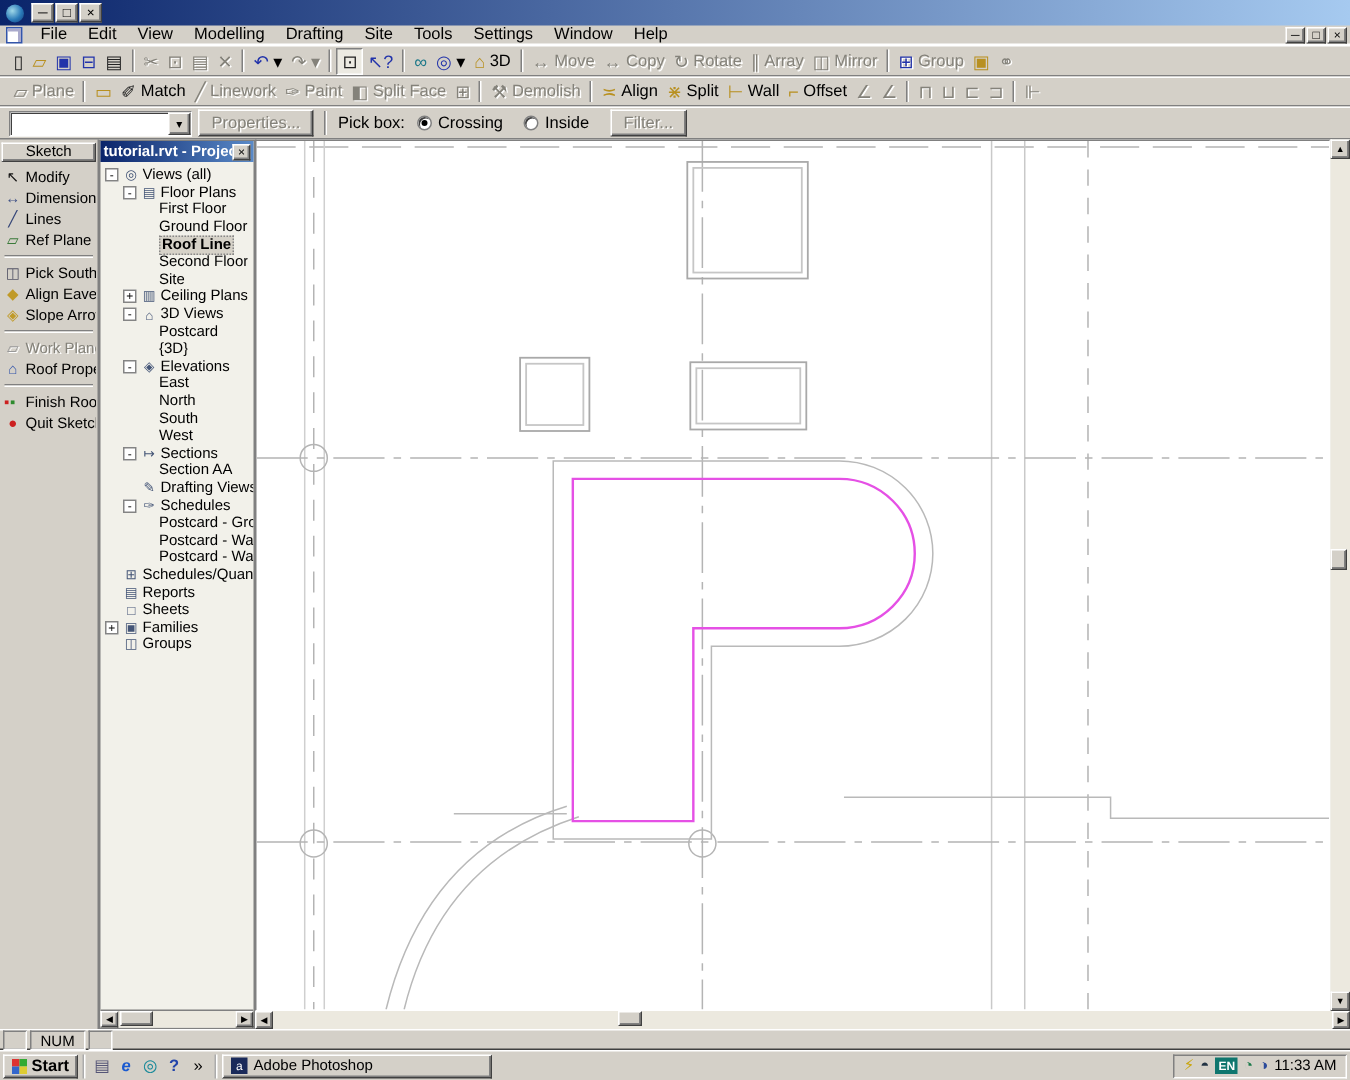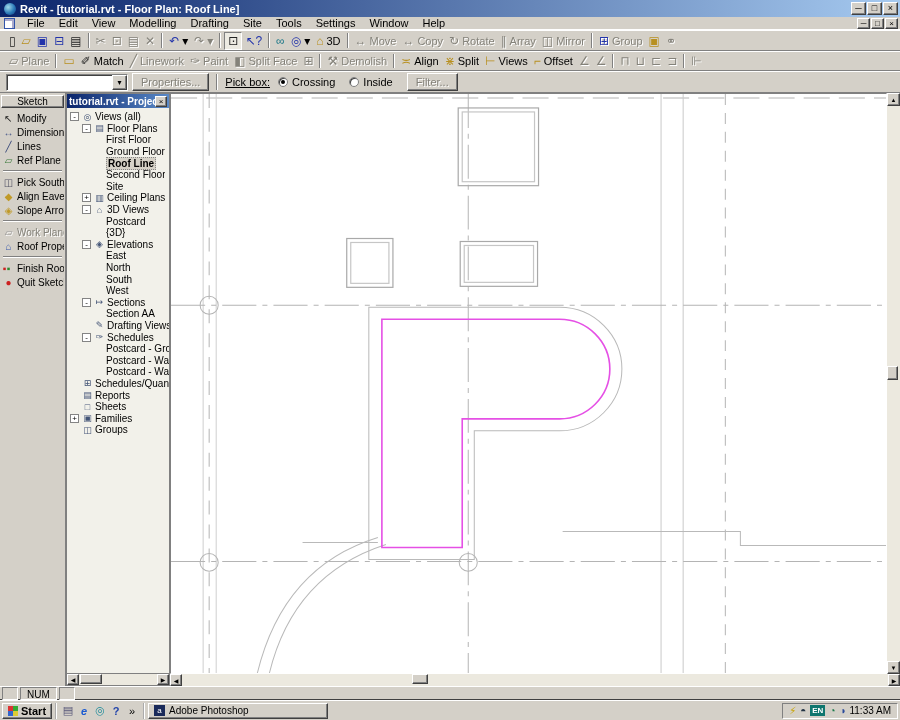--- a/index.html
+++ b/index.html
@@ -104,21 +104,20 @@
   .psicon { width:11px; height:11px; background:#1a2a5a; color:#fff; font-size:8px; line-height:11px; text-align:center; flex:0 0 auto; }
   #tray { margin-left:auto; height:16px; display:flex; align-items:center; gap:4px; padding:0 6px; border:1px solid; border-color:#808080 #fff #fff #808080; font-size:10px; }
   .trayicon { font-size:10px; line-height:14px; }
   .lang { background:#0f766e; color:#fff; font-size:8px; font-weight:bold; padding:0 2px; line-height:11px; }
 </style>
 </head>
 <body>
 
 <div id="titlebar">
   <span class="applogo"></span>
-  <span class="ttext">Revit - [tutorial.rvt - Floor Plan: Roof Line]</span>
   <span class="winbtn raised">─</span>
   <span class="winbtn raised">□</span>
   <span class="winbtn raised">×</span>
 </div>
 
 <div id="menubar">
   <span class="docicon"></span>
   <span class="menuitem">File</span>
   <span class="menuitem">Edit</span>
   <span class="menuitem">View</span>
@@ -264,21 +263,21 @@
   <div class="tbtn">
       <span class="ti ic-gold">≍</span>
       <span class="tl">Align</span>
     </div>
   <div class="tbtn">
       <span class="ti ic-gold">⋇</span>
       <span class="tl">Split</span>
     </div>
   <div class="tbtn">
       <span class="ti ic-gold">⊢</span>
-      <span class="tl">Views</span>
+      <span class="tl">Wall</span>
     </div>
   <div class="tbtn">
       <span class="ti ic-gold">⌐</span>
       <span class="tl">Offset</span>
     </div>
   <div class="tbtn dis">
       <span class="ti">∠</span>
     </div>
   <div class="tbtn dis">
       <span class="ti">∠</span>
@@ -303,21 +302,21 @@
   <span class="spacer"></span>
 </div>
 
 <div id="optionsbar">
   <div class="combo sunken">
     <span class="cfield"></span>
     <span class="cbtn raised">▾</span>
   </div>
   <div class="obtn raised dis">Properties...</div>
   <div class="groove"></div>
-  <span style="margin-right:4px;text-decoration:underline;">Pick box:</span>
+  <span style="margin-right:4px;">Pick box:</span>
   <span class="radiorow">
       <span class="radio on"></span>
       <span>Crossing</span>
     </span>
   <span class="radiorow">
       <span class="radio"></span>
       <span>Inside</span>
     </span>
   <div class="obtn raised dis">Filter...</div>
   <span class="spacer"></span>

